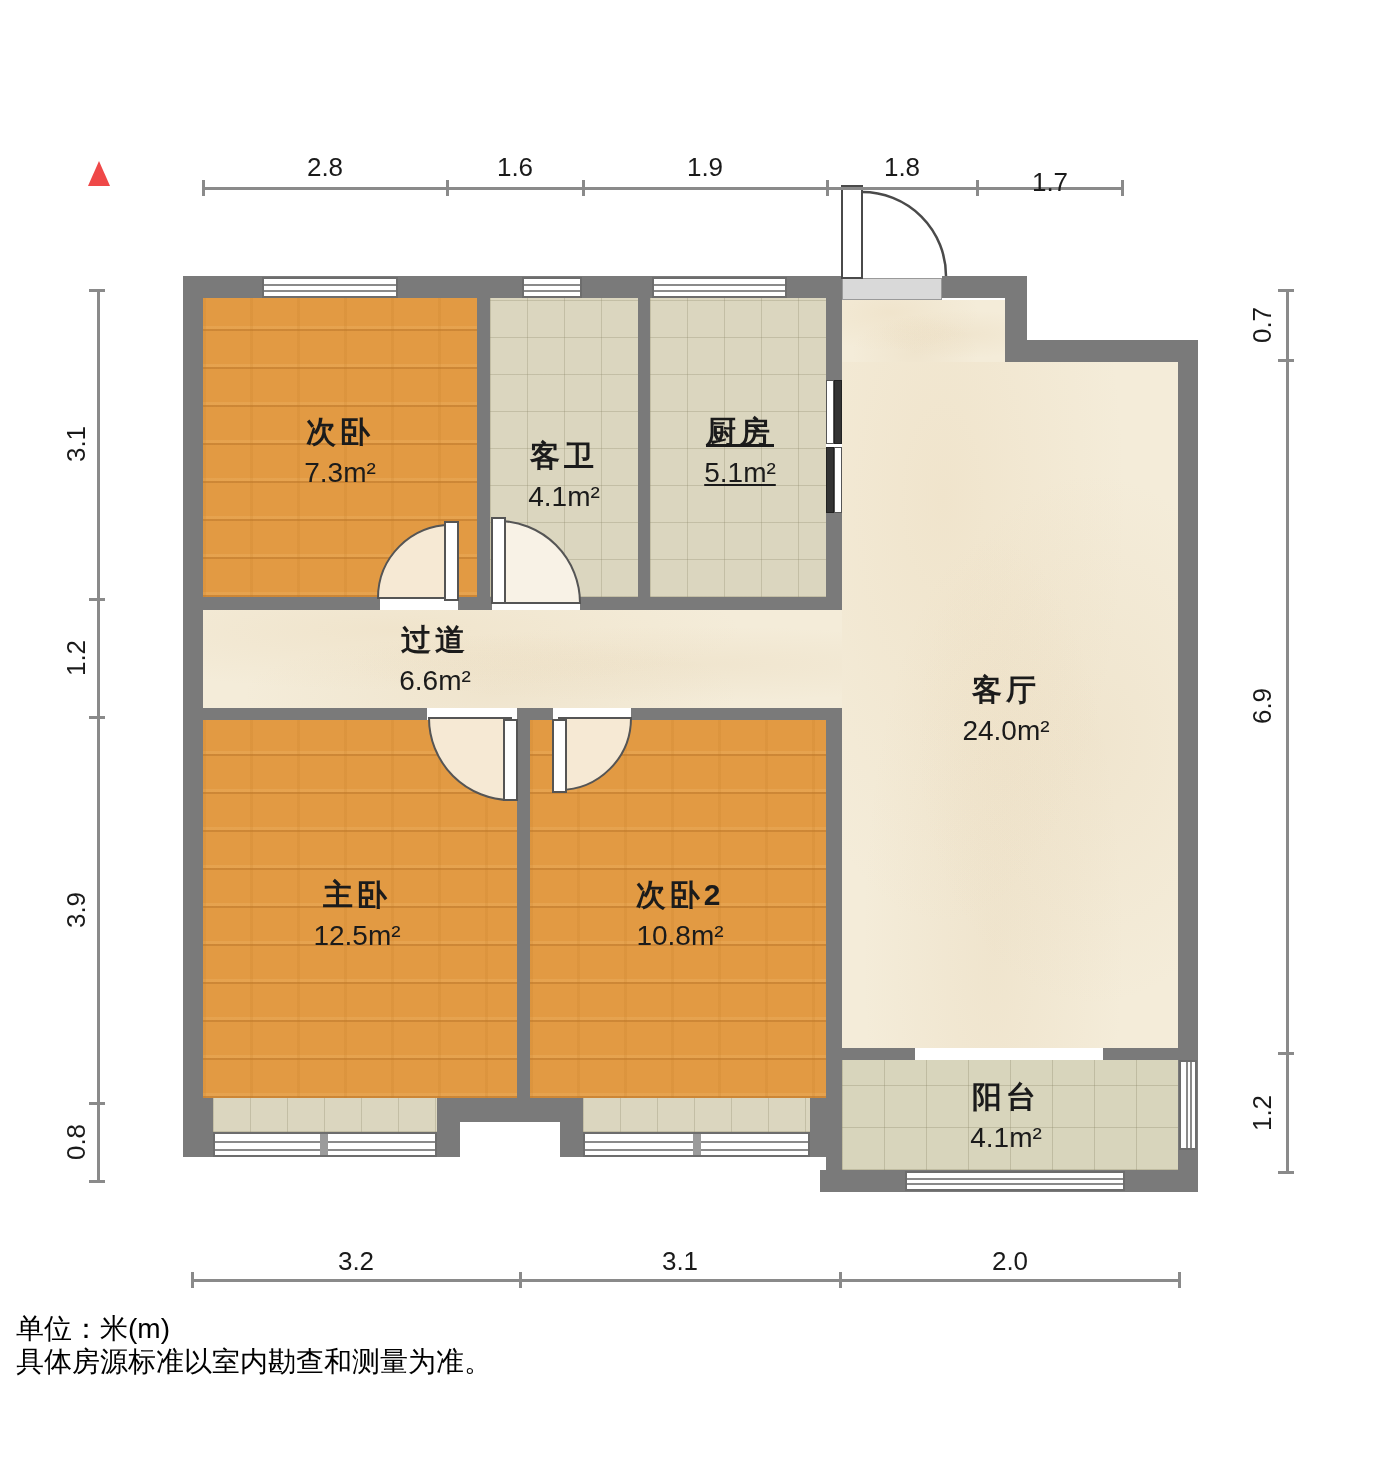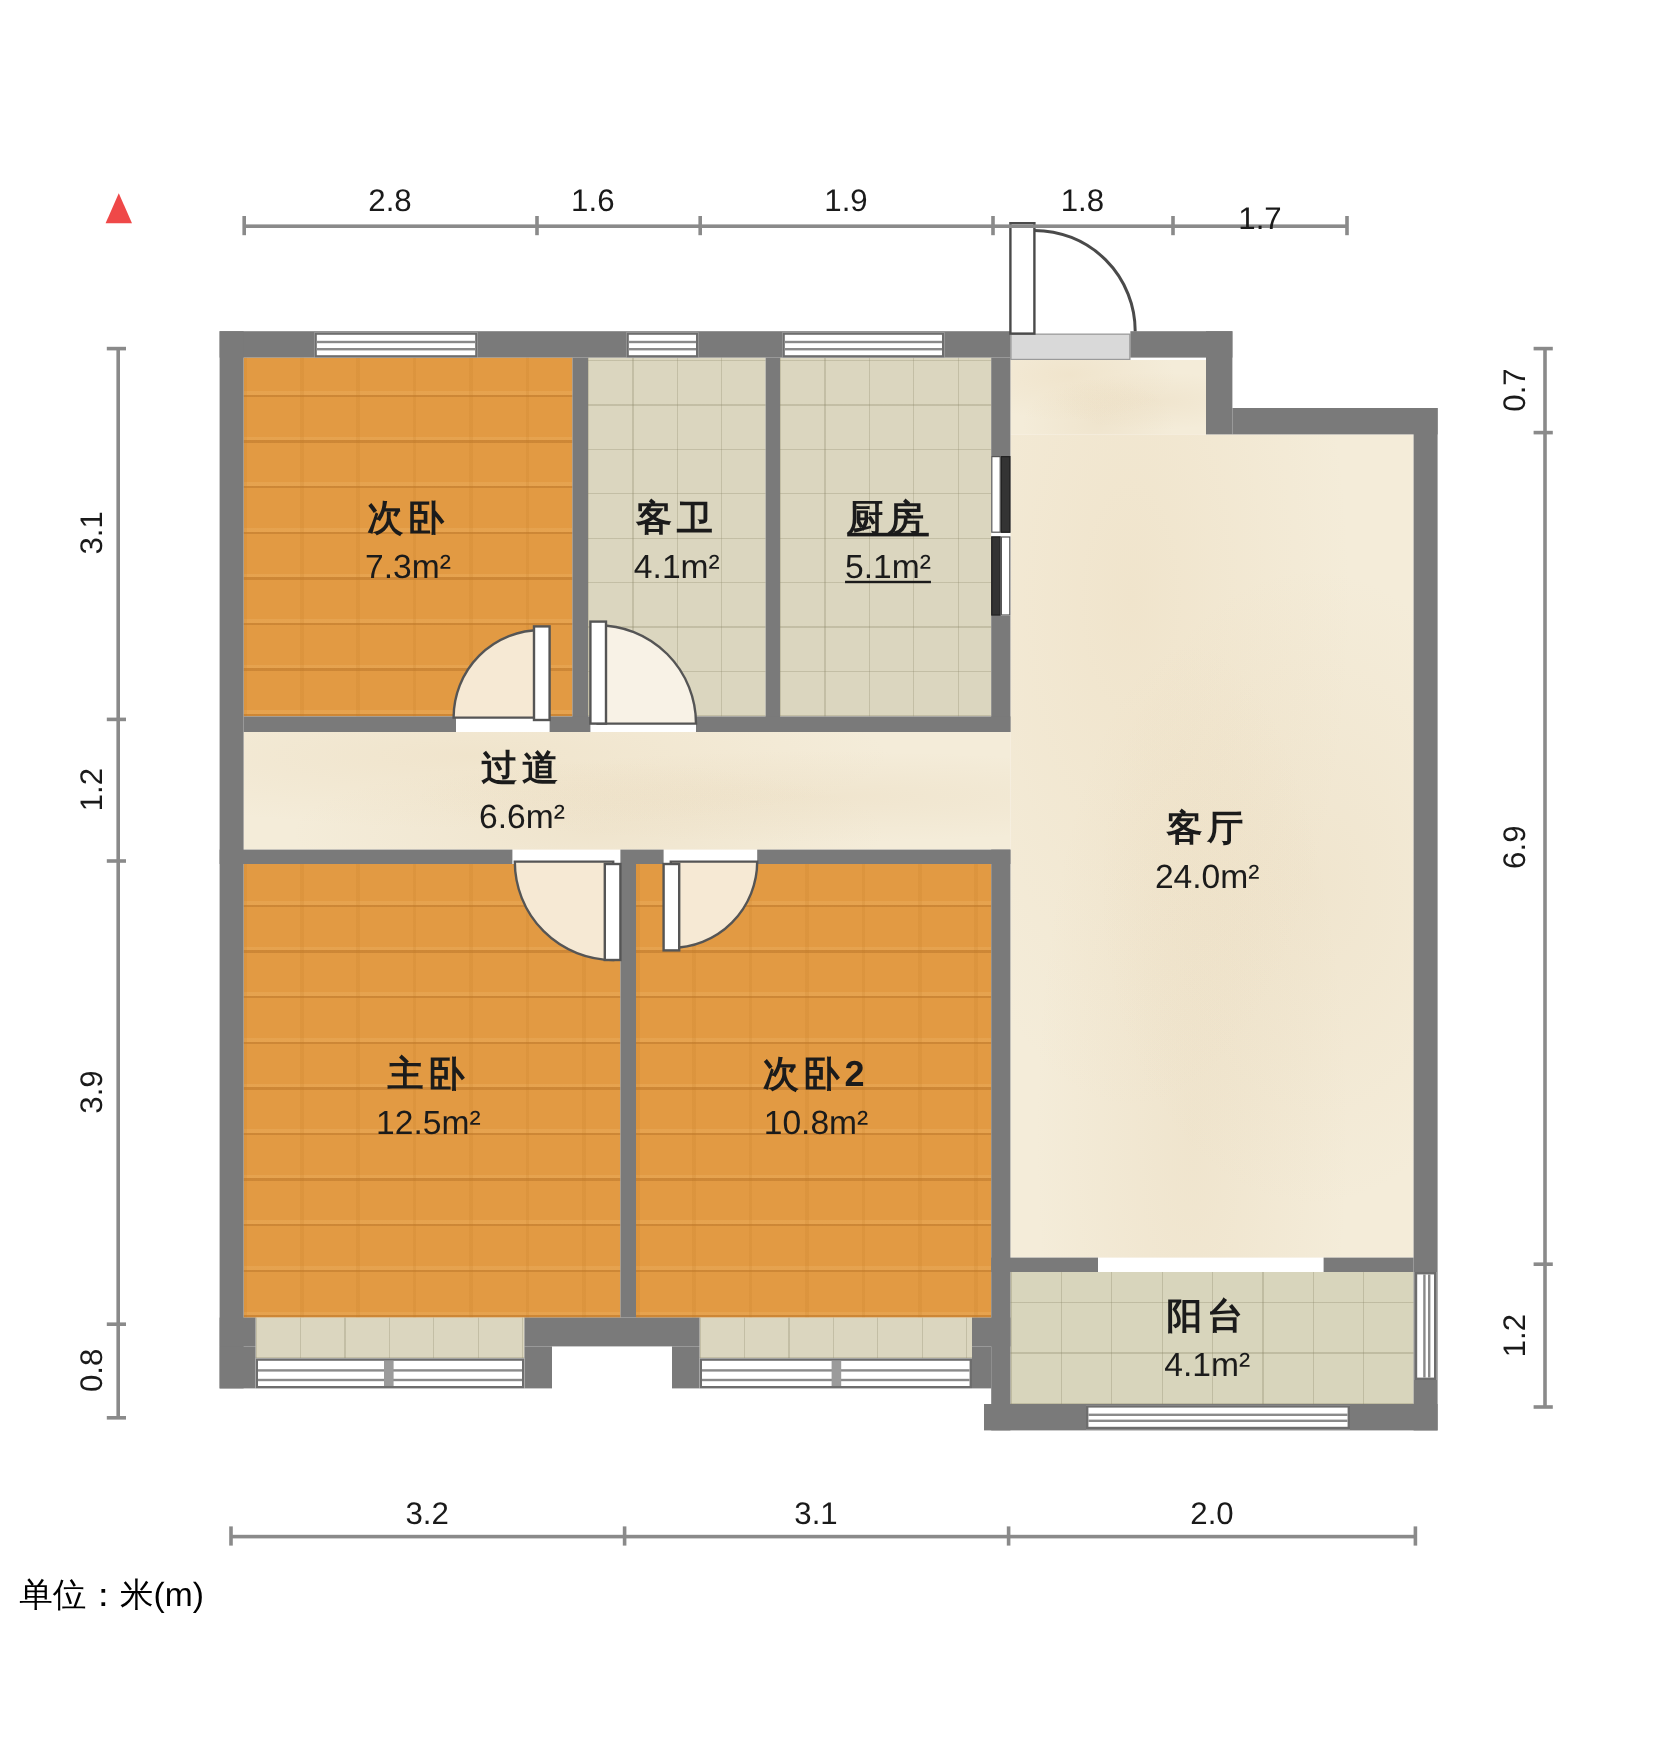--- a/index.html
+++ b/index.html
@@ -156,21 +156,21 @@
     <rect x="504" y="720" width="13" height="80" fill="#ffffff" stroke="#555" stroke-width="2"></rect>
 
     <path d="M 559 718 L 559 790 A 72 72 0 0 0 631 718 Z" fill="#f6e9d4" stroke="#555" stroke-width="2"></path>
     <rect x="553" y="720" width="13" height="72" fill="#ffffff" stroke="#555" stroke-width="2"></rect>
   </svg>
 
   <div class="room-label" style="left:340px;top:412px;">
     <div class="rname">次卧</div>
     <div class="rarea">7.3m²</div>
   </div>
-  <div class="room-label" style="left:564px;top:412px;">
+  <div class="room-label" style="left:564px;top:436px;">
     <div class="rname">客卫</div>
     <div class="rarea">4.1m²</div>
   </div>
   <div class="room-label" style="left:740px;top:412px;text-decoration:underline;">
     <div class="rname">厨房</div>
     <div class="rarea">5.1m²</div>
   </div>
   <div class="room-label" style="left:435px;top:620px;">
     <div class="rname">过道</div>
     <div class="rarea">6.6m²</div>
@@ -193,21 +193,21 @@
   </div>
 
   <div class="dline" style="left:203px;top:187px;width:920px;height:3px;"></div>
   <div class="dtick-v" style="left:202px;top:180px;"></div>
   <div class="dtick-v" style="left:446px;top:180px;"></div>
   <div class="dtick-v" style="left:582px;top:180px;"></div>
   <div class="dtick-v" style="left:826px;top:180px;"></div>
   <div class="dtick-v" style="left:976px;top:180px;"></div>
   <div class="dtick-v" style="left:1121px;top:180px;"></div>
   <div class="dlabel" style="left:285px;top:152px;">2.8</div>
-  <div class="dlabel" style="left:454px;top:152px;">1.6</div>
+  <div class="dlabel" style="left:475px;top:152px;">1.6</div>
   <div class="dlabel" style="left:665px;top:152px;">1.9</div>
   <div class="dlabel" style="left:862px;top:152px;">1.8</div>
   <div class="dlabel" style="left:1010px;top:167px;">1.7</div>
 
   <div class="dline" style="left:97px;top:290px;width:3px;height:892px;"></div>
   <div class="dtick-h" style="left:89px;top:289px;"></div>
   <div class="dtick-h" style="left:89px;top:598px;"></div>
   <div class="dtick-h" style="left:89px;top:716px;"></div>
   <div class="dtick-h" style="left:89px;top:1102px;"></div>
   <div class="dtick-h" style="left:89px;top:1180px;"></div>
@@ -229,15 +229,16 @@
   <div class="dtick-v" style="left:191px;top:1272px;"></div>
   <div class="dtick-v" style="left:519px;top:1272px;"></div>
   <div class="dtick-v" style="left:839px;top:1272px;"></div>
   <div class="dtick-v" style="left:1178px;top:1272px;"></div>
   <div class="dlabel" style="left:316px;top:1246px;">3.2</div>
   <div class="dlabel" style="left:640px;top:1246px;">3.1</div>
   <div class="dlabel" style="left:970px;top:1246px;">2.0</div>
 
   <div class="footer">
     <div>单位：米(m)</div>
+    <div>具体房源标准以室内勘查和测量为准。</div>
   </div>
 
 </div>
 
 </body></html>

